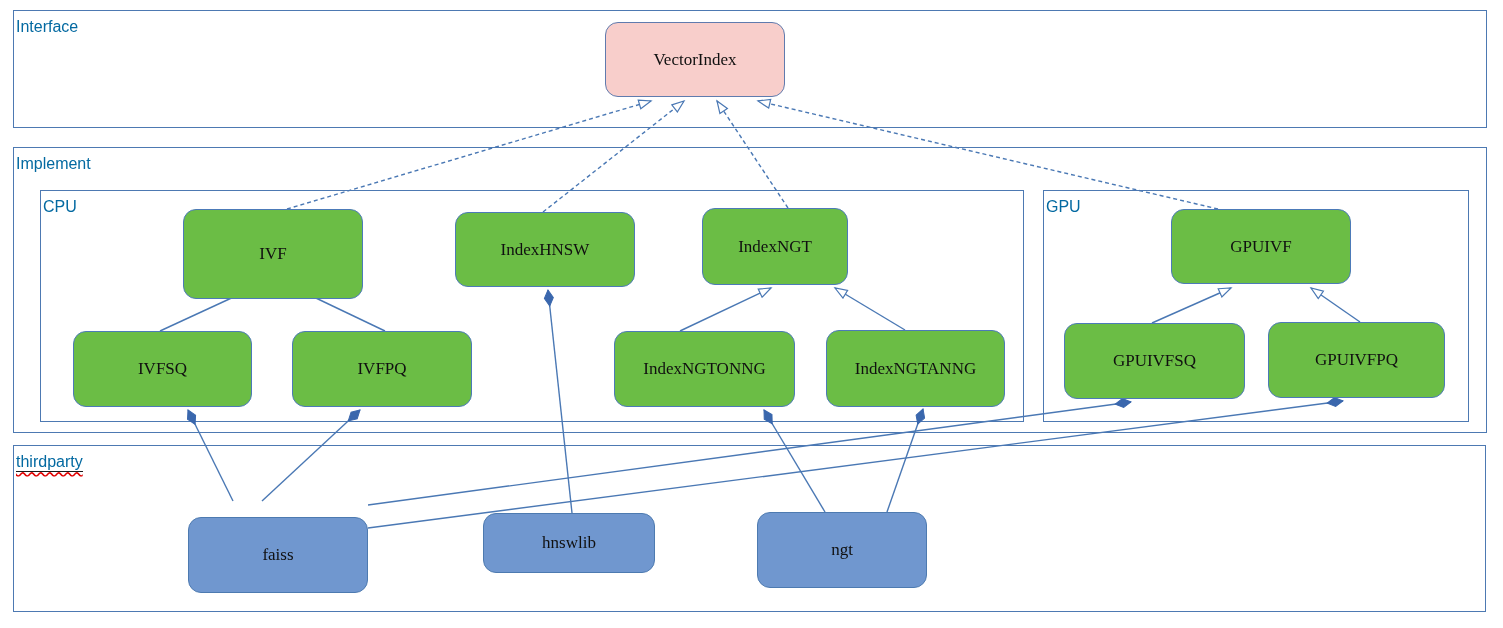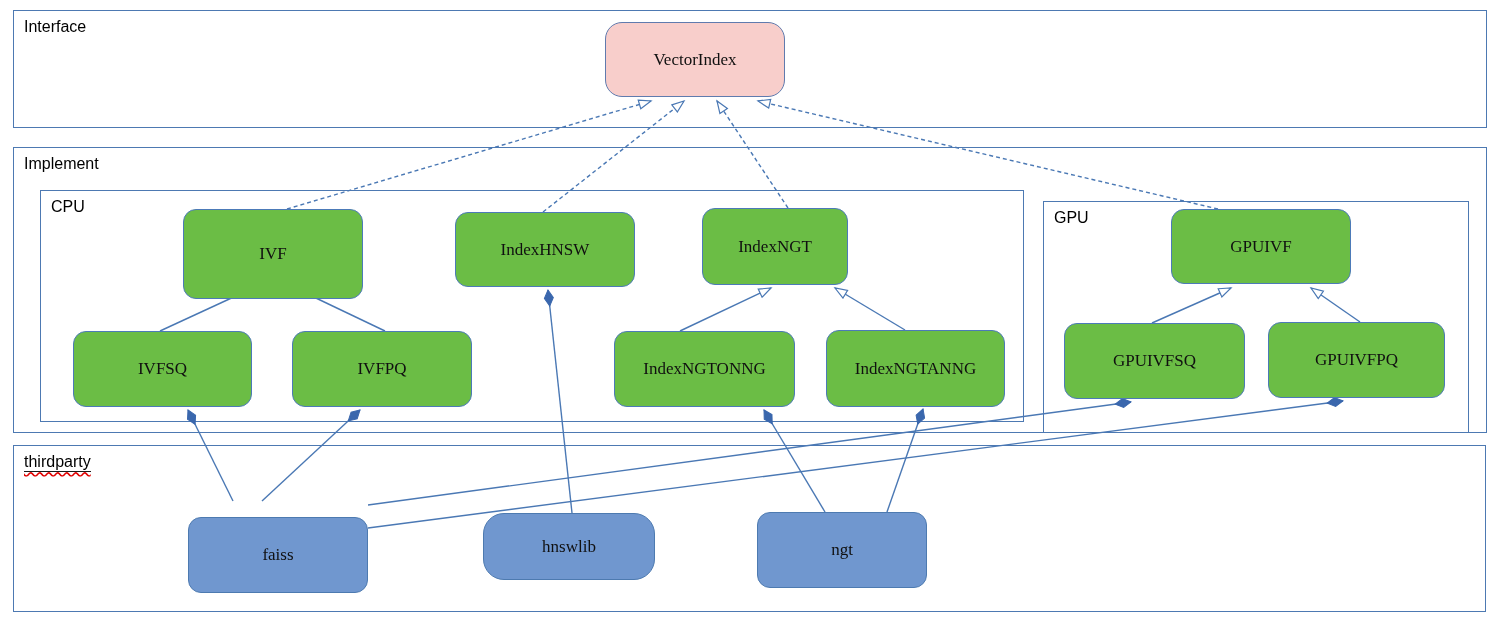--- a/index.html
+++ b/index.html
@@ -12,24 +12,24 @@
     overflow: hidden;
   }
   .container {
     position: absolute;
     background: #ffffff;
     border: 1.6px solid #4d79b2;
     box-sizing: border-box;
   }
   .clabel {
     position: absolute;
-    left: 10px;
+    left: 2px;
     top: 7px;
     font-size: 16px;
-    color: #000000;
+    color: #0369a1;
     font-family: "Liberation Sans", sans-serif;
     white-space: nowrap;
   }
   .clabel.misspelled {
     border-bottom: 1px solid #1a1a1a;
     text-decoration: underline wavy #e00000;
     text-underline-offset: 4px;
   }
   .edges {
     position: absolute;
@@ -64,21 +64,21 @@
   </div>
 
   <div class="container" style="left:13px; top:147px; width:1474px; height:286px;">
     <span class="clabel">Implement</span>
   </div>
 
   <div class="container" style="left:40px; top:190px; width:984px; height:232px;">
     <span class="clabel">CPU</span>
   </div>
 
-  <div class="container" style="left:1043px; top:190px; width:426px; height:232px;margin-top:11px;">
+  <div class="container" style="left:1043px; top:190px; width:426px; height:232px;">
     <span class="clabel">GPU</span>
   </div>
 
   <div class="container" style="left:13px; top:445px; width:1473px; height:167px;">
     <span class="clabel misspelled">thirdparty</span>
   </div>
 
   <svg class="edges" viewBox="0 0 1503 628" xmlns="http://www.w3.org/2000/svg">
     <defs>
       <marker id="arrowHollow" markerWidth="15" markerHeight="12" refX="13" refY="5.5" orient="auto" markerUnits="userSpaceOnUse">
@@ -106,21 +106,21 @@
       <line x1="233" y1="501" x2="188" y2="410" marker-end="url(#diamondFilled)"></line>
       <line x1="262" y1="501" x2="360" y2="410" marker-end="url(#diamondFilled)"></line>
       <line x1="368" y1="505" x2="1131" y2="402" marker-end="url(#diamondFilled)"></line>
       <line x1="368" y1="528" x2="1343" y2="401" marker-end="url(#diamondFilled)"></line>
       <line x1="572" y1="513" x2="548" y2="290" marker-end="url(#diamondFilled)"></line>
       <line x1="825" y1="512" x2="764" y2="410" marker-end="url(#diamondFilled)"></line>
       <line x1="887" y1="512" x2="923" y2="409" marker-end="url(#diamondFilled)"></line>
     </g>
   </svg>
 
-  <div class="node pink" style="left:605px; top:22px; width:180px; height:75px;border-radius:17px;">
+  <div class="node pink" style="left:605px; top:22px; width:180px; height:75px;">
     <span>VectorIndex</span>
   </div>
 
   <div class="node green" style="left:183px; top:209px; width:180px; height:90px;">
     <span>IVF</span>
   </div>
   <div class="node green" style="left:455px; top:212px; width:180px; height:75px;">
     <span>IndexHNSW</span>
   </div>
   <div class="node green" style="left:702px; top:208px; width:146px; height:77px;">
@@ -145,20 +145,20 @@
   <div class="node green" style="left:1064px; top:323px; width:181px; height:76px;">
     <span>GPUIVFSQ</span>
   </div>
   <div class="node green" style="left:1268px; top:322px; width:177px; height:76px;">
     <span>GPUIVFPQ</span>
   </div>
 
   <div class="node blue" style="left:188px; top:501px; width:180px; height:76px;margin-top:16px;">
     <span>faiss</span>
   </div>
-  <div class="node blue" style="left:483px; top:513px; width:172px; height:67px;border-radius:21px;">
+  <div class="node blue" style="left:483px; top:513px; width:172px; height:60px;">
     <span>hnswlib</span>
   </div>
   <div class="node blue" style="left:757px; top:512px; width:170px; height:76px;">
     <span>ngt</span>
   </div>
 
 </div>
 
 </body></html>

